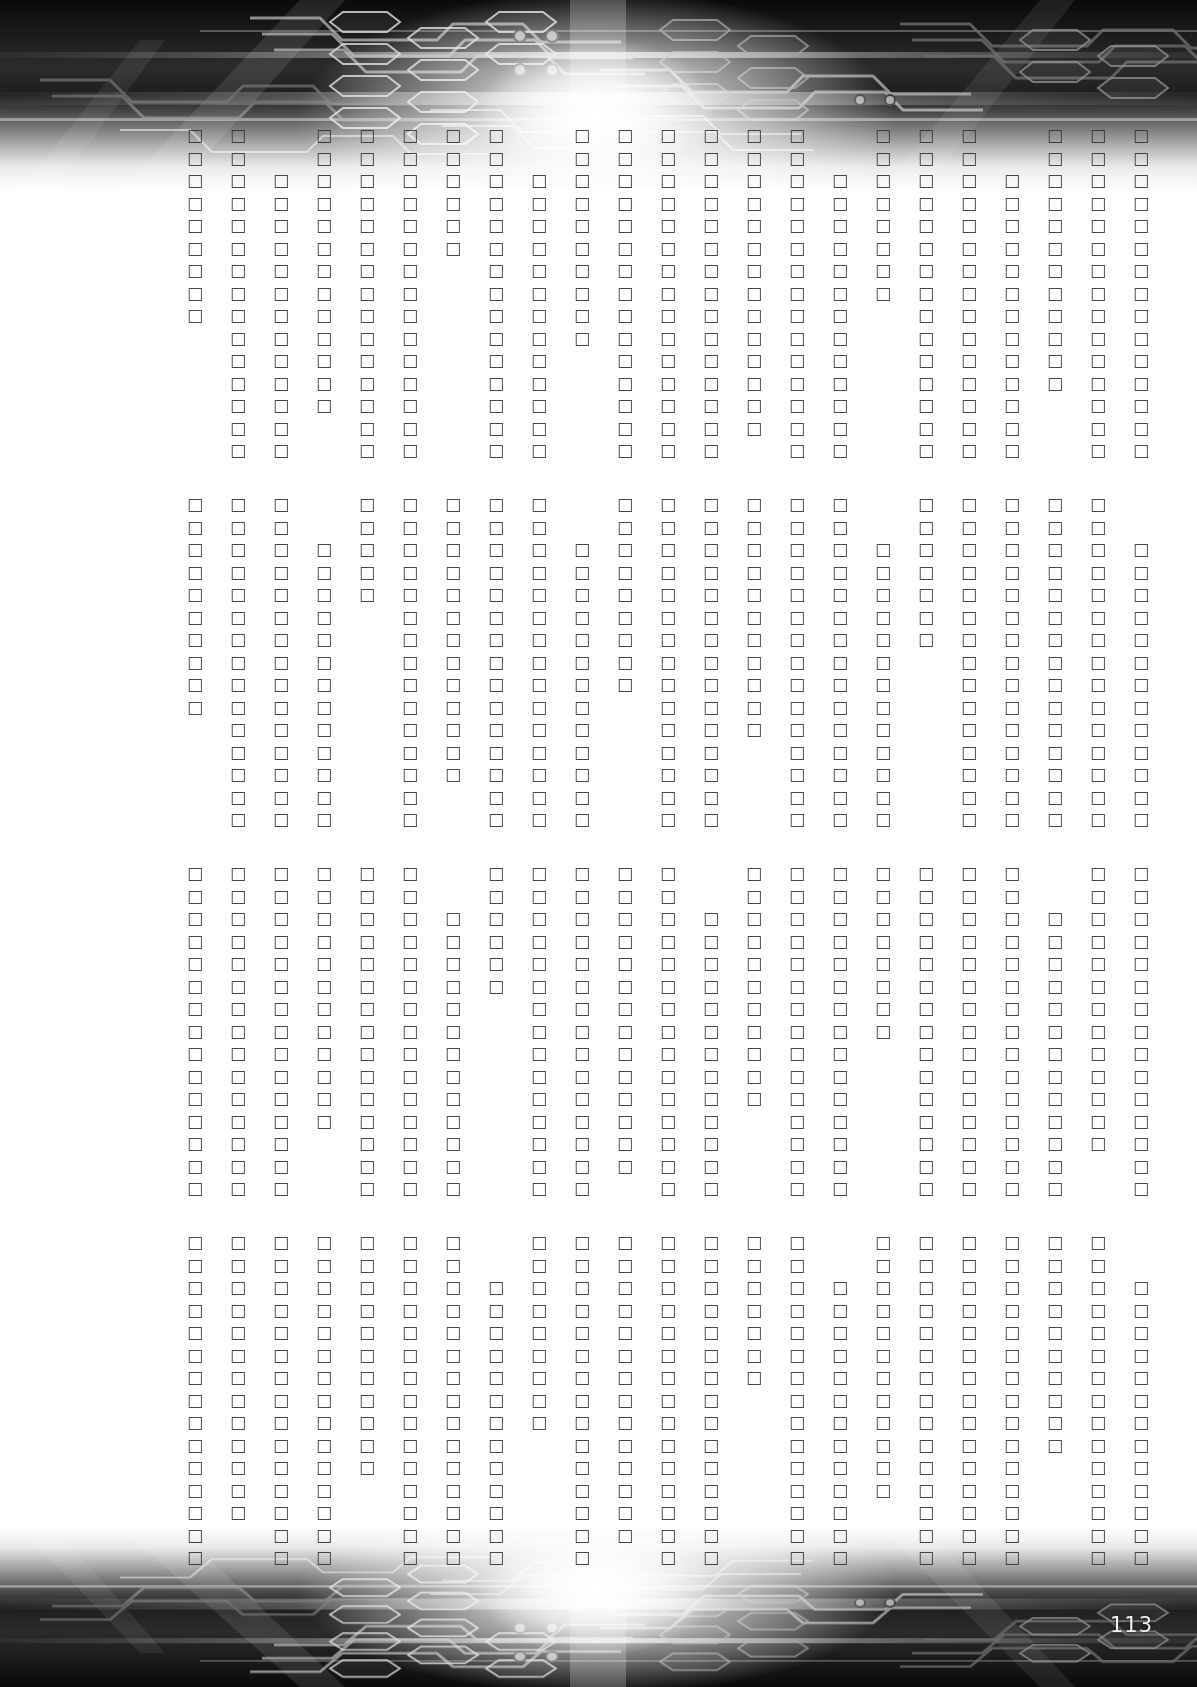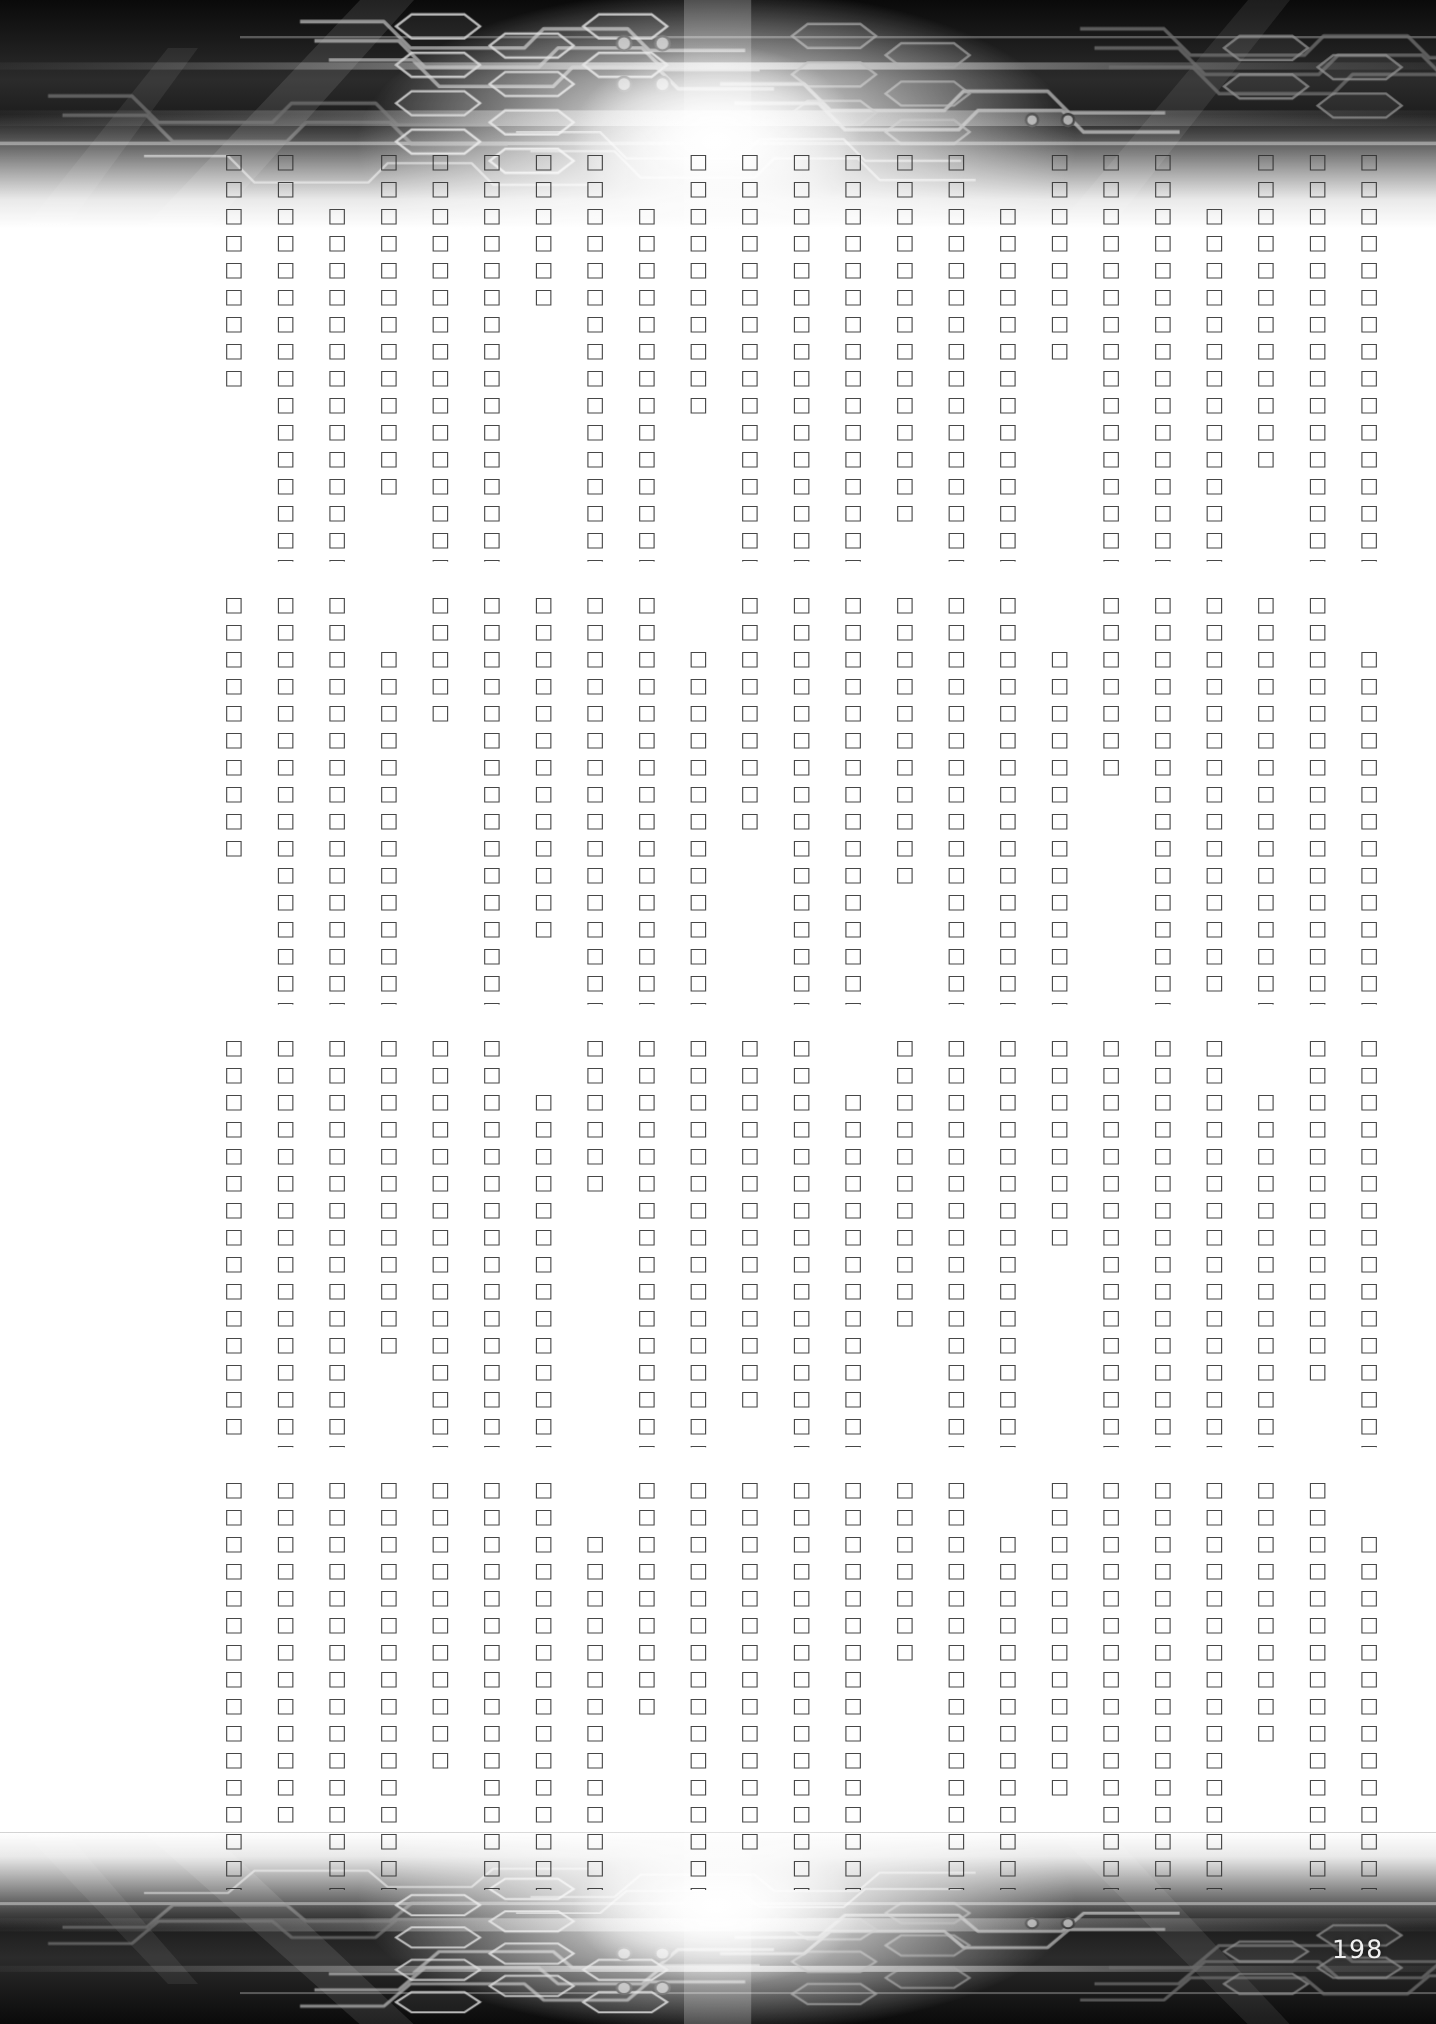--- a/index.html
+++ b/index.html
@@ -262,15 +262,15 @@
 □□□□□□□□□□□□□
 □□□□□□□□□□□□□□□□□</div>
   </div>
 
   <div class="border-strip border-bottom">
     <svg viewBox="0 0 1197 190" preserveAspectRatio="none">
       <use href="#border-art"></use>
     </svg>
   </div>
 
-  <div class="page-number">198</div>
+  <div class="page-number">113</div>
 
 </div>
 
 </body></html>

